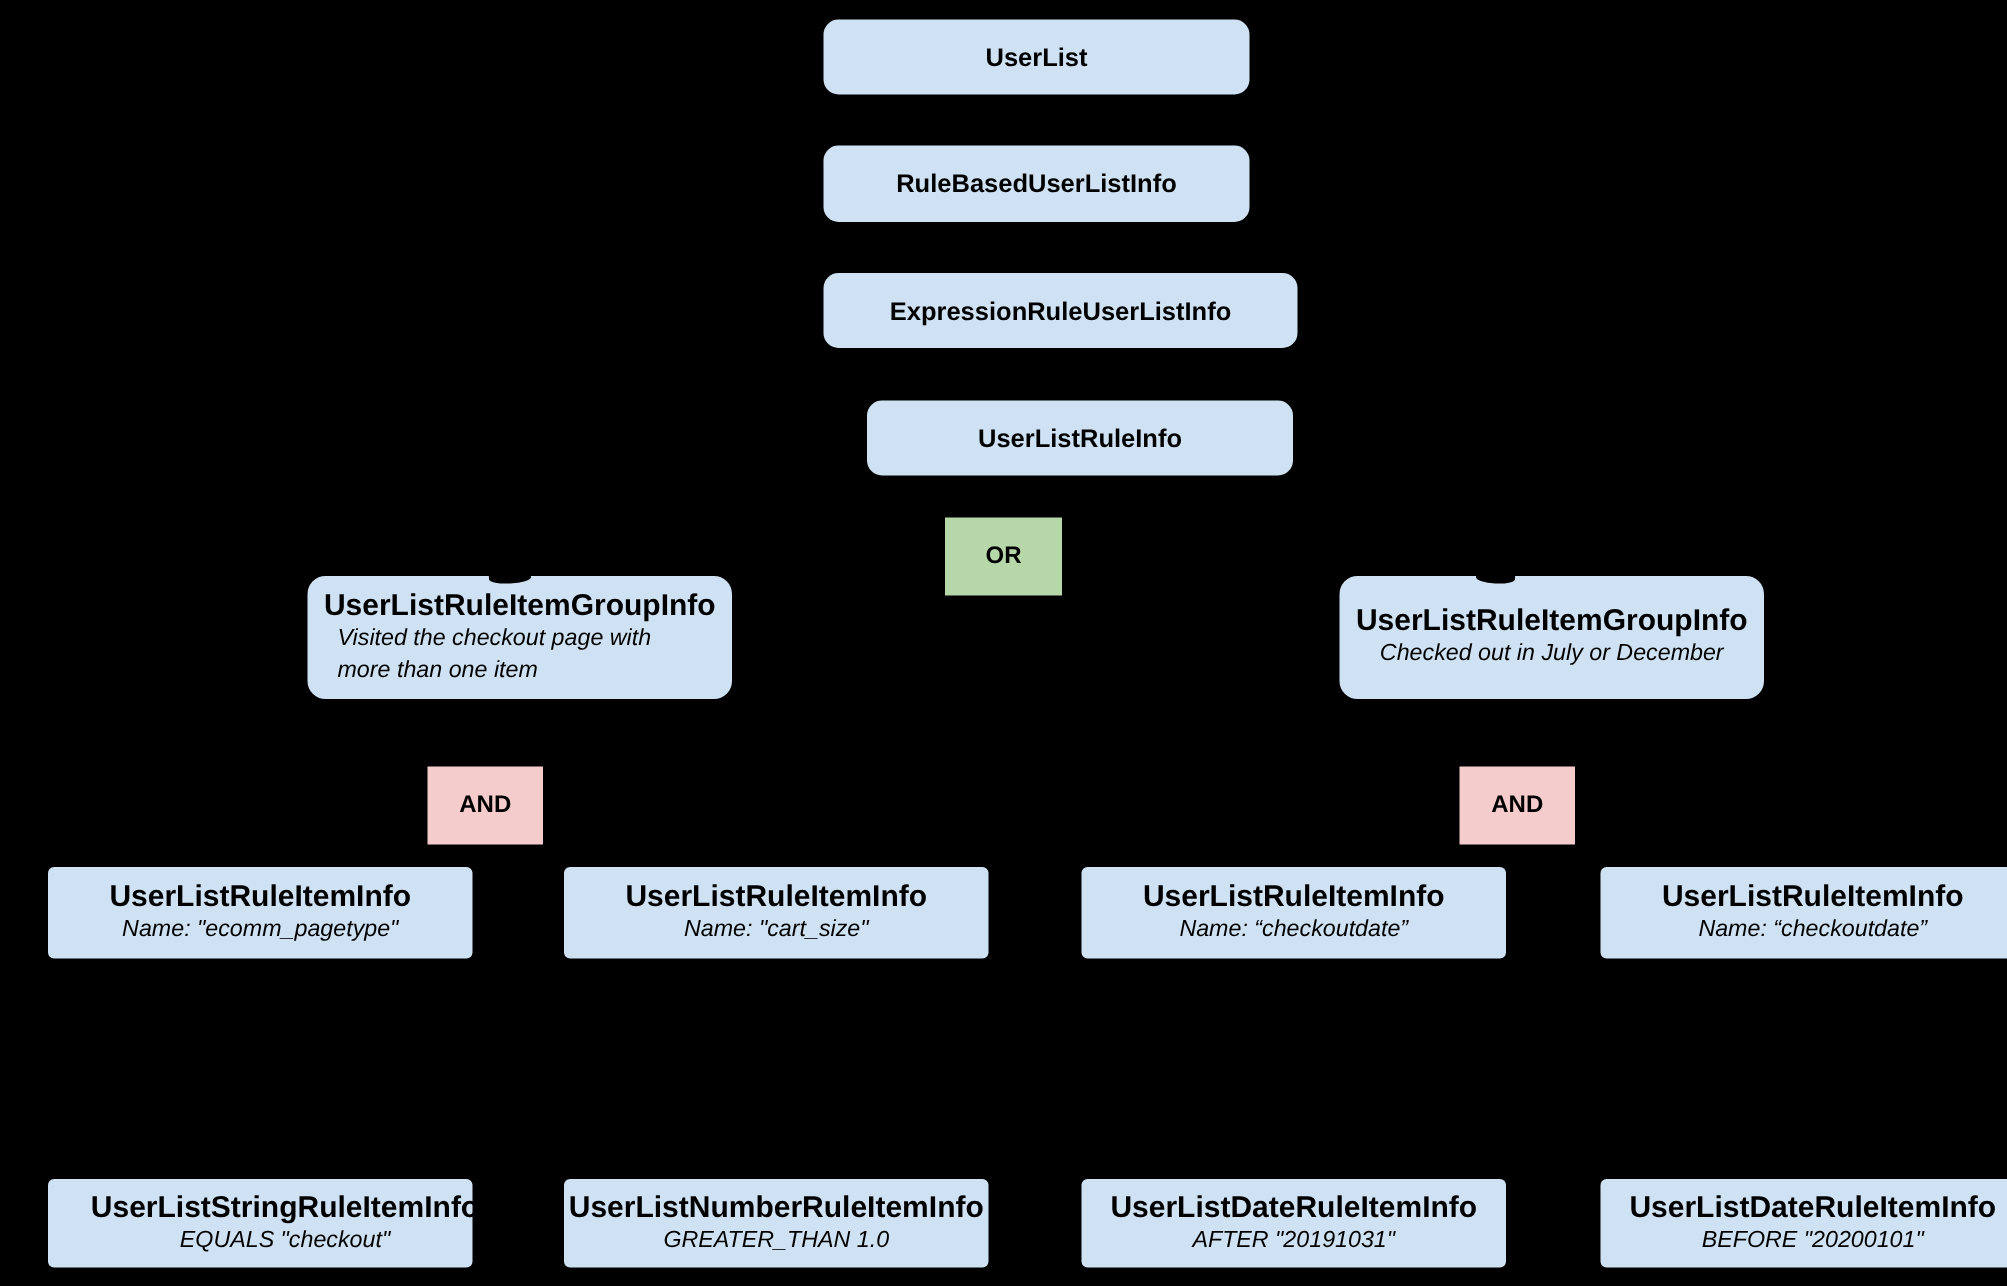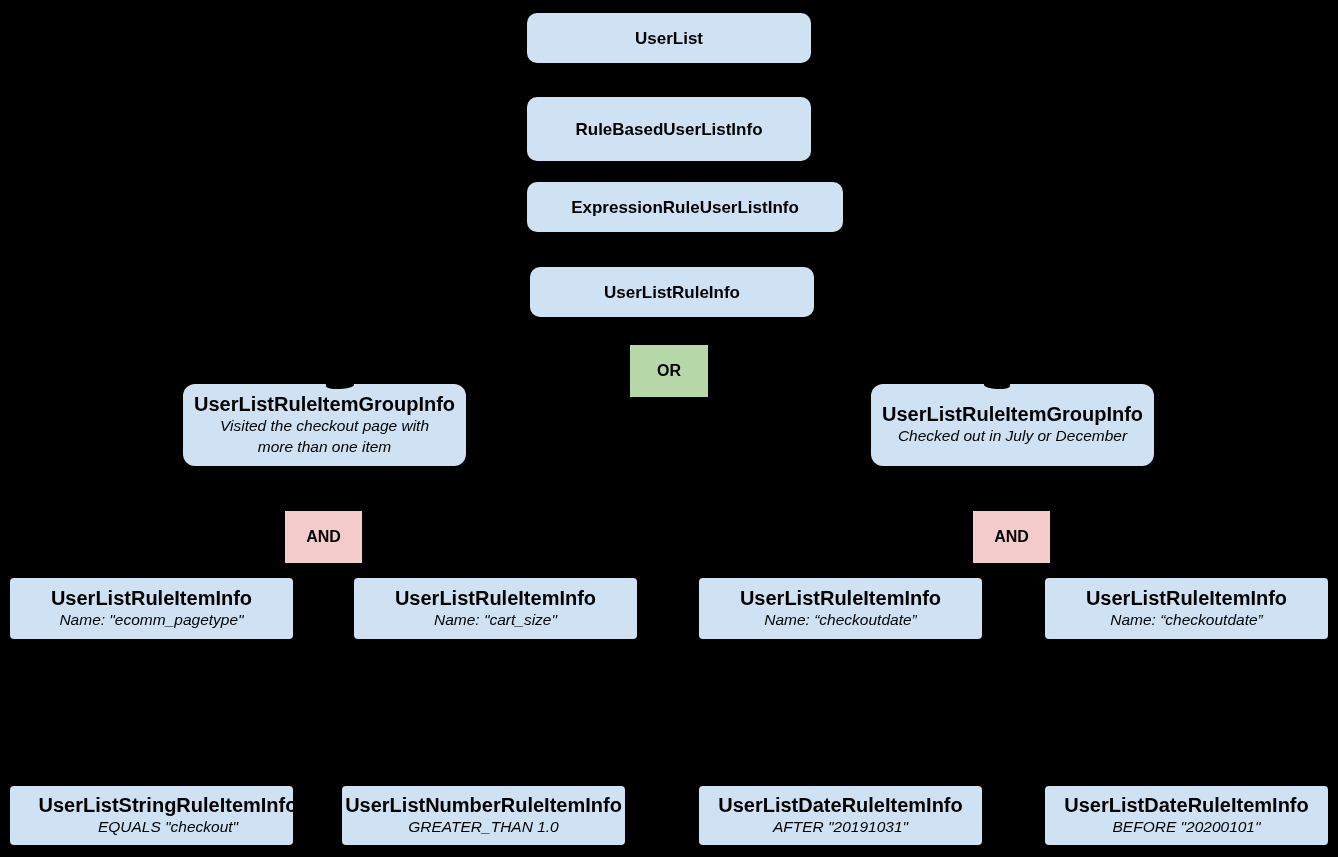--- a/index.html
+++ b/index.html
@@ -10,21 +10,21 @@
     --text:#000000;
   }
   html,body{margin:0;padding:0;background:var(--background);}
   .canvas{
     position:relative;width:1338px;height:857px;background:var(--background);
     font-family:"Liberation Sans",sans-serif;color:var(--text);overflow:hidden;
   }
   .node{
     position:absolute;background:var(--node-fill);box-sizing:border-box;
     display:flex;flex-direction:column;align-items:center;justify-content:center;
-    text-align:center;
+    margin-left:22px;
   }
   .chain{border-radius:10px;}
   .chain .title{font-size:17px;font-weight:bold;}
   .group{border-radius:12px;padding:6px 20px;}
   .item,.leaf{border-radius:4px;padding:4px 10px;}
   .title{font-size:20px;font-weight:bold;line-height:21px;}
   .detail{font-size:15.5px;font-style:italic;line-height:21px;}
   .op{
     position:absolute;display:flex;align-items:center;justify-content:center;
     font-size:16px;font-weight:bold;box-sizing:border-box;
@@ -46,27 +46,27 @@
   <div class="connector" style="left:322px;top:466px;width:2px;height:112px;"></div>
   <div class="connector" style="left:1011px;top:466px;width:2px;height:112px;"></div>
   <div class="connector" style="left:150px;top:639px;width:2px;height:147px;"></div>
   <div class="connector" style="left:495px;top:639px;width:2px;height:147px;"></div>
   <div class="connector" style="left:840px;top:639px;width:2px;height:147px;"></div>
   <div class="connector" style="left:1186px;top:639px;width:2px;height:147px;"></div>
 
   <div class="node chain" style="left:527px;top:13px;width:284px;height:50px;">
     <span class="title">UserList</span>
   </div>
-  <div class="node chain" style="left:527px;top:97px;width:284px;height:64px;">
+  <div class="node chain" style="left:527px;top:97px;width:284px;height:51px;">
     <span class="title">RuleBasedUserListInfo</span>
   </div>
   <div class="node chain" style="left:527px;top:182px;width:316px;height:50px;">
     <span class="title">ExpressionRuleUserListInfo</span>
   </div>
-  <div class="node chain" style="left:530px;top:267px;width:284px;height:50px;">
+  <div class="node chain" style="left:556px;top:267px;width:284px;height:50px;">
     <span class="title">UserListRuleInfo</span>
   </div>
 
   <div class="op or" style="left:630px;top:345px;width:78px;height:52px;">
     <span>OR</span>
   </div>
 
   <div class="node group" style="left:183px;top:384px;width:283px;height:82px;">
     <span class="title">UserListRuleItemGroupInfo</span>
     <span class="detail">Visited the checkout page with more than one item</span>
@@ -100,21 +100,21 @@
   </div>
   <div class="node item" style="left:1045px;top:578px;width:283px;height:61px;">
     <span class="title">UserListRuleItemInfo</span>
     <span class="detail">Name: “checkoutdate”</span>
   </div>
 
   <div class="node leaf" style="left:10px;top:786px;width:283px;height:59px;padding-left:43px;">
     <span class="title">UserListStringRuleItemInfo</span>
     <span class="detail">EQUALS "checkout"</span>
   </div>
-  <div class="node leaf" style="left:342px;top:786px;width:283px;height:59px;">
+  <div class="node leaf" style="left:354px;top:786px;width:283px;height:59px;">
     <span class="title">UserListNumberRuleItemInfo</span>
     <span class="detail">GREATER_THAN 1.0</span>
   </div>
   <div class="node leaf" style="left:699px;top:786px;width:283px;height:59px;">
     <span class="title">UserListDateRuleItemInfo</span>
     <span class="detail">AFTER "20191031"</span>
   </div>
   <div class="node leaf" style="left:1045px;top:786px;width:283px;height:59px;">
     <span class="title">UserListDateRuleItemInfo</span>
     <span class="detail">BEFORE "20200101"</span>

